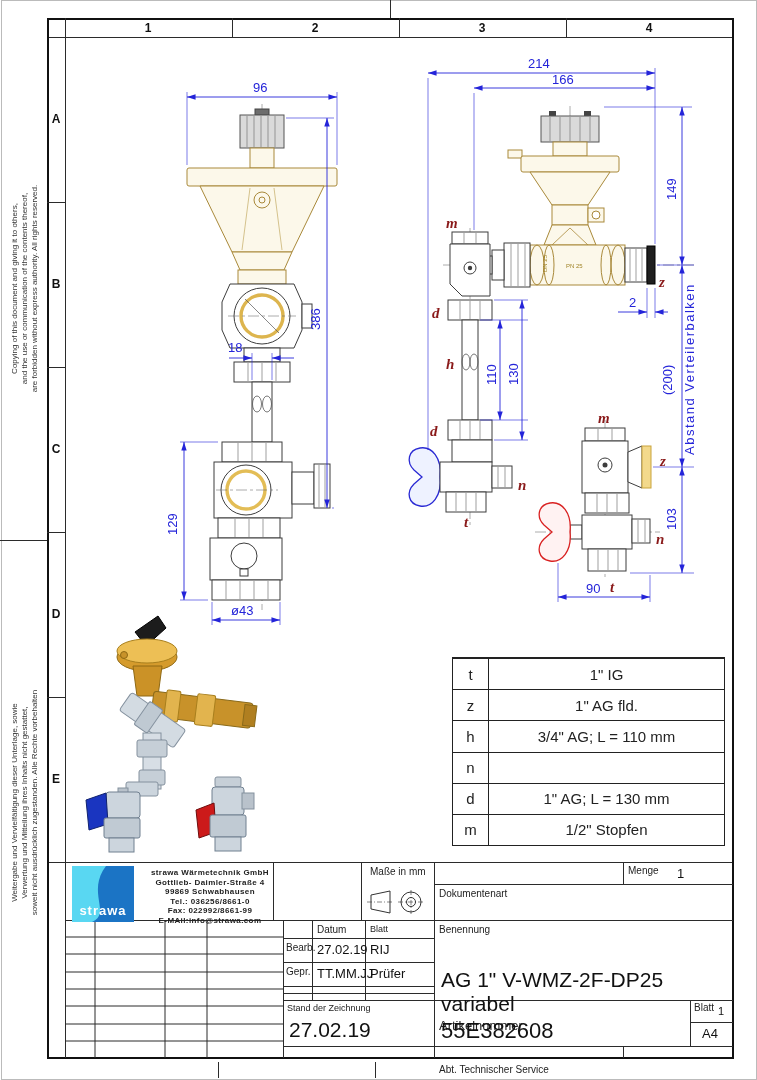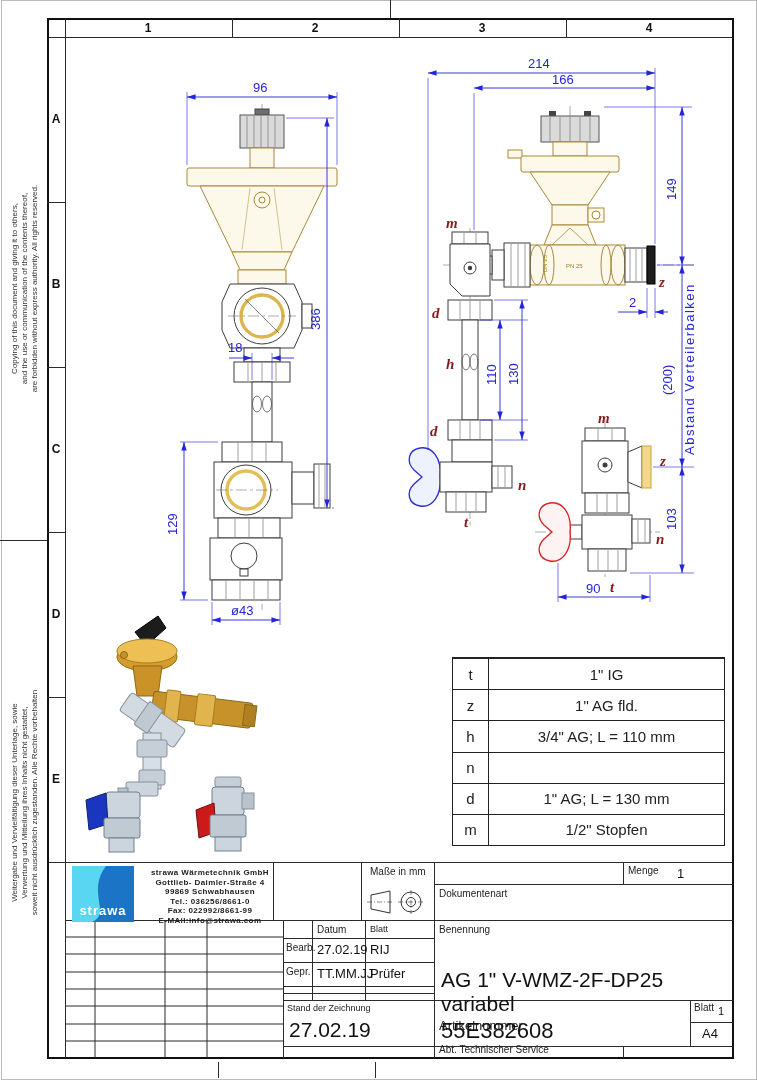--- a/index.html
+++ b/index.html
@@ -510,15 +510,15 @@
     <span class="tb-lbl" style="left:374px;top:62px">Benennung</span>
     <span class="tb-big" style="left:376px;top:106px">AG 1" V-WMZ-2F-DP25 variabel</span>
 
     <span class="tb-lbl" style="left:222px;top:141px;font-size:9px">Stand der Zeichnung</span>
     <span class="tb-big" style="left:224px;top:156px">27.02.19</span>
     <span class="tb-lbl" style="left:374px;top:156px;font-size:13px">Artikelnummer</span>
     <span class="tb-big" style="left:376px;top:156px;font-size:22px">55E382608</span>
     <span class="tb-lbl" style="left:629px;top:140px">Blatt</span>
     <span class="dnrow" style="left:653px;top:143px;font-size:11px">1</span>
     <span class="dnrow" style="left:637px;top:164px;font-size:13px">A4</span>
-    <span class="tb-lbl" style="left:374px;top:182px">Abt. Technischer Service</span>
+    <span class="tb-lbl" style="left:374px;top:202px">Abt. Technischer Service</span>
   </div>
 </div>
 
 </body></html>

